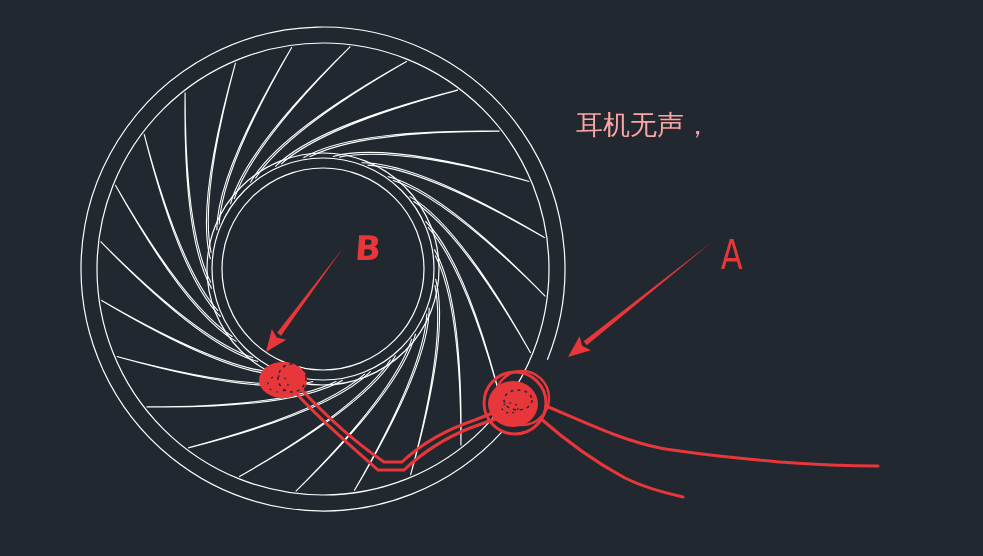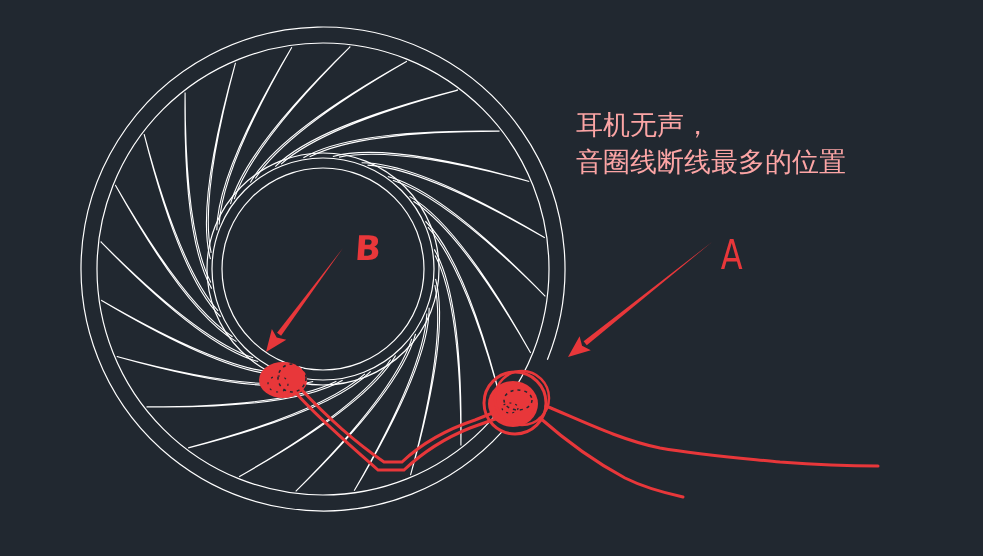--- a/index.html
+++ b/index.html
@@ -97,17 +97,16 @@
   <g id="arrows">
       <polygon points="712,242 583.6306718158987,341.3177776261249 586.7508371671022,345.2247672832841" fill="#e8373a"></polygon>
       <polygon points="568,357 579.5744568593341,336.2386910718179 582.065162765773,345.7674047356673 590.8070521236668,350.3038538375911" fill="#e8373a"></polygon>
       <polygon points="343,248 277.08170475839995,332.8311236727956 281.10017510314754,335.806337293426" fill="#e8373a"></polygon>
       <polygon points="266,352 271.85769331022817,328.9633459659761 276.71076903426945,337.53350675890886 286.3241865513193,339.67411500024554" fill="#e8373a"></polygon>
     </g>
 </svg>
 
 <div class="note">
   <div>耳机无声，</div>
-  <div>音圈线断线最多的位置</div>
 </div>
 
 <div class="label" id="label-b">B</div>
 <div class="label" id="label-a">A</div>
 
 </body></html>

